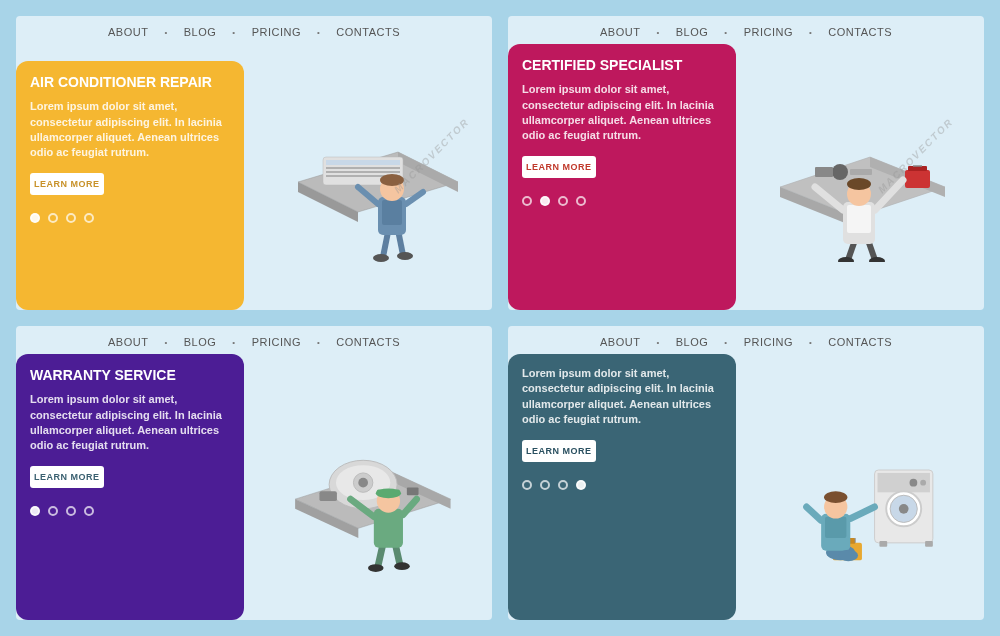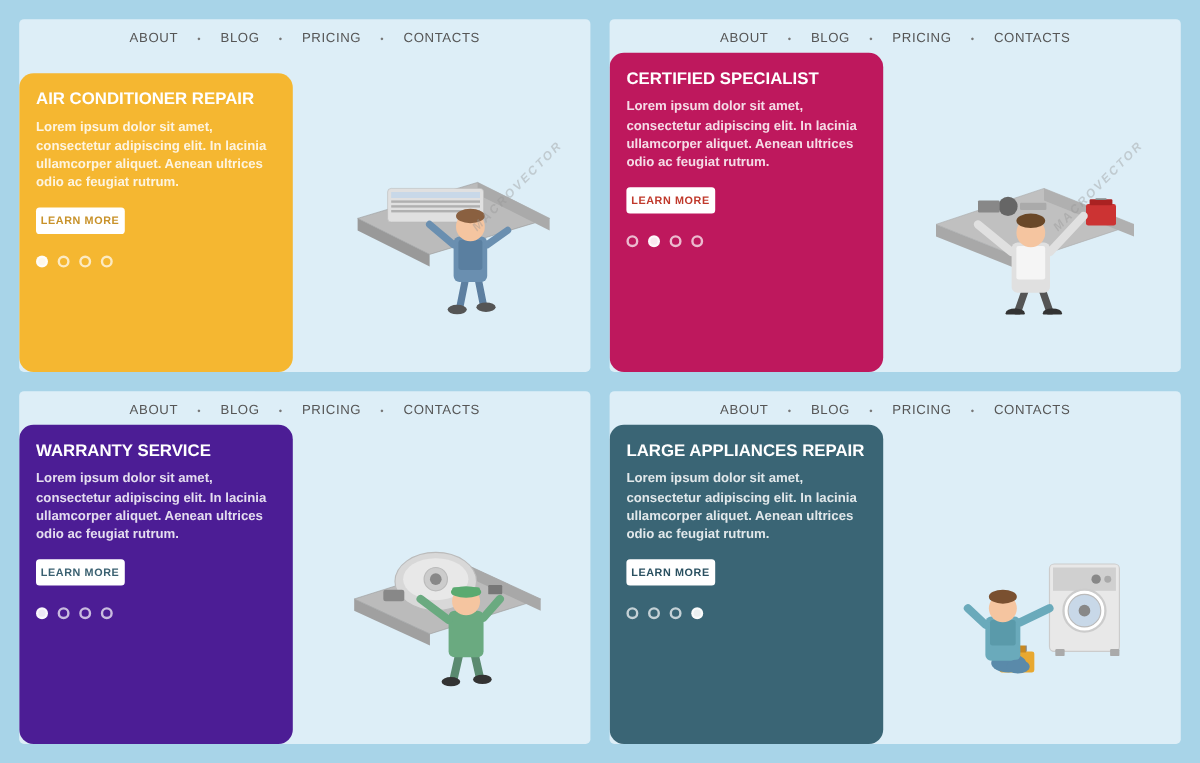--- a/index.html
+++ b/index.html
@@ -320,21 +320,20 @@
       <span>ABOUT</span>
       <span class="dot">•</span>
       <span>BLOG</span>
       <span class="dot">•</span>
       <span>PRICING</span>
       <span class="dot">•</span>
       <span>CONTACTS</span>
     </div>
     <div class="card-body">
       <div class="card-left">
-        <h2>LARGE APPLIANCES REPAIR</h2>
         <p>Lorem ipsum dolor sit amet, consectetur adipiscing elit. In lacinia ullamcorper aliquet. Aenean ultrices odio ac feugiat rutrum.</p>
         <button class="learn-btn">LEARN MORE</button>
         <div class="indicator-dots">
           <div class="dot-circle"></div>
           <div class="dot-circle"></div>
           <div class="dot-circle"></div>
           <div class="dot-circle active"></div>
         </div>
       </div>
       <div class="card-image">

